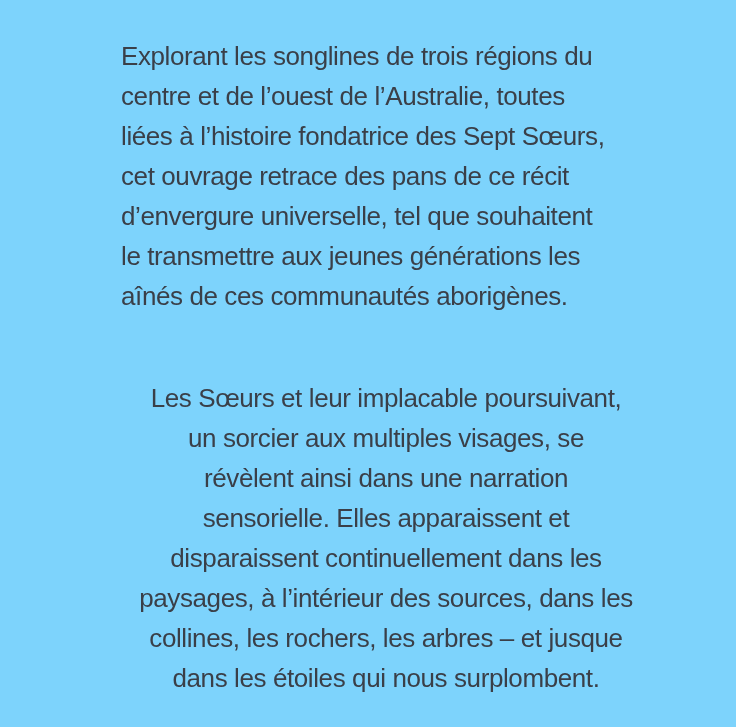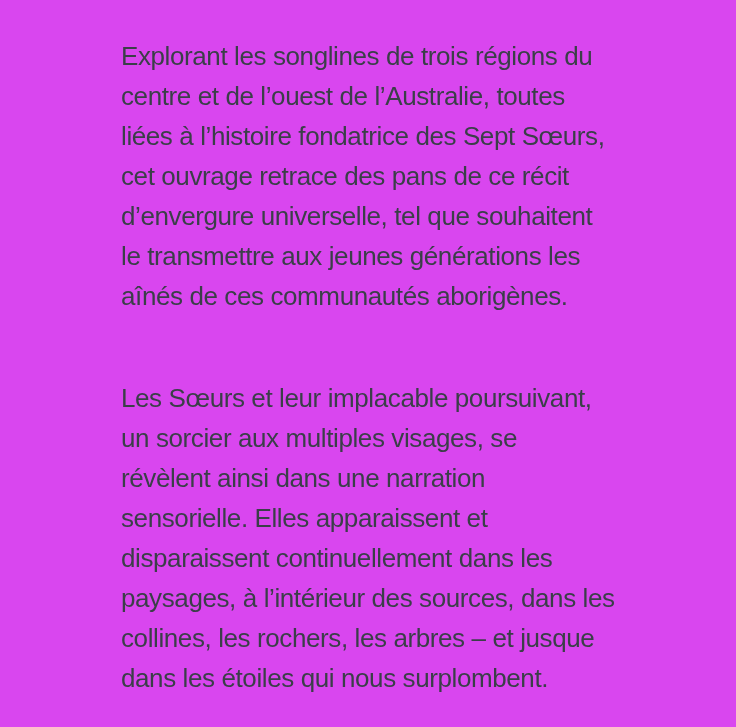--- a/index.html
+++ b/index.html
@@ -3,41 +3,42 @@
 <meta charset="utf-8">
 <style>
   html, body {
     margin: 0;
     padding: 0;
   }
   .page {
     position: relative;
     width: 736px;
     height: 727px;
-    background: #d946ef;
+    background: #7dd3fc;
     overflow: hidden;
     font-family: "Liberation Sans", "DejaVu Sans", sans-serif;
   }
   .text-block {
     position: absolute;
     top: 36px;
     left: 121px;
     width: 530px;
   }
   .paragraph {
     margin: 0 0 62px 0;
     font-size: 26px;
     line-height: 40px;
     letter-spacing: -0.4px;
     color: #3a3f48;
     white-space: pre-line;      
     font-stretch: condensed;
   }
   .paragraph:last-child {
     margin-bottom: 16px;
+    text-align: center;
   }
 </style>
 </head>
 <body>
 
 <div class="page">
   <div class="text-block">
     <p class="paragraph">Explorant les songlines de trois régions du
 centre et de l’ouest de l’Australie, toutes
 liées à l’histoire fondatrice des Sept Sœurs,

